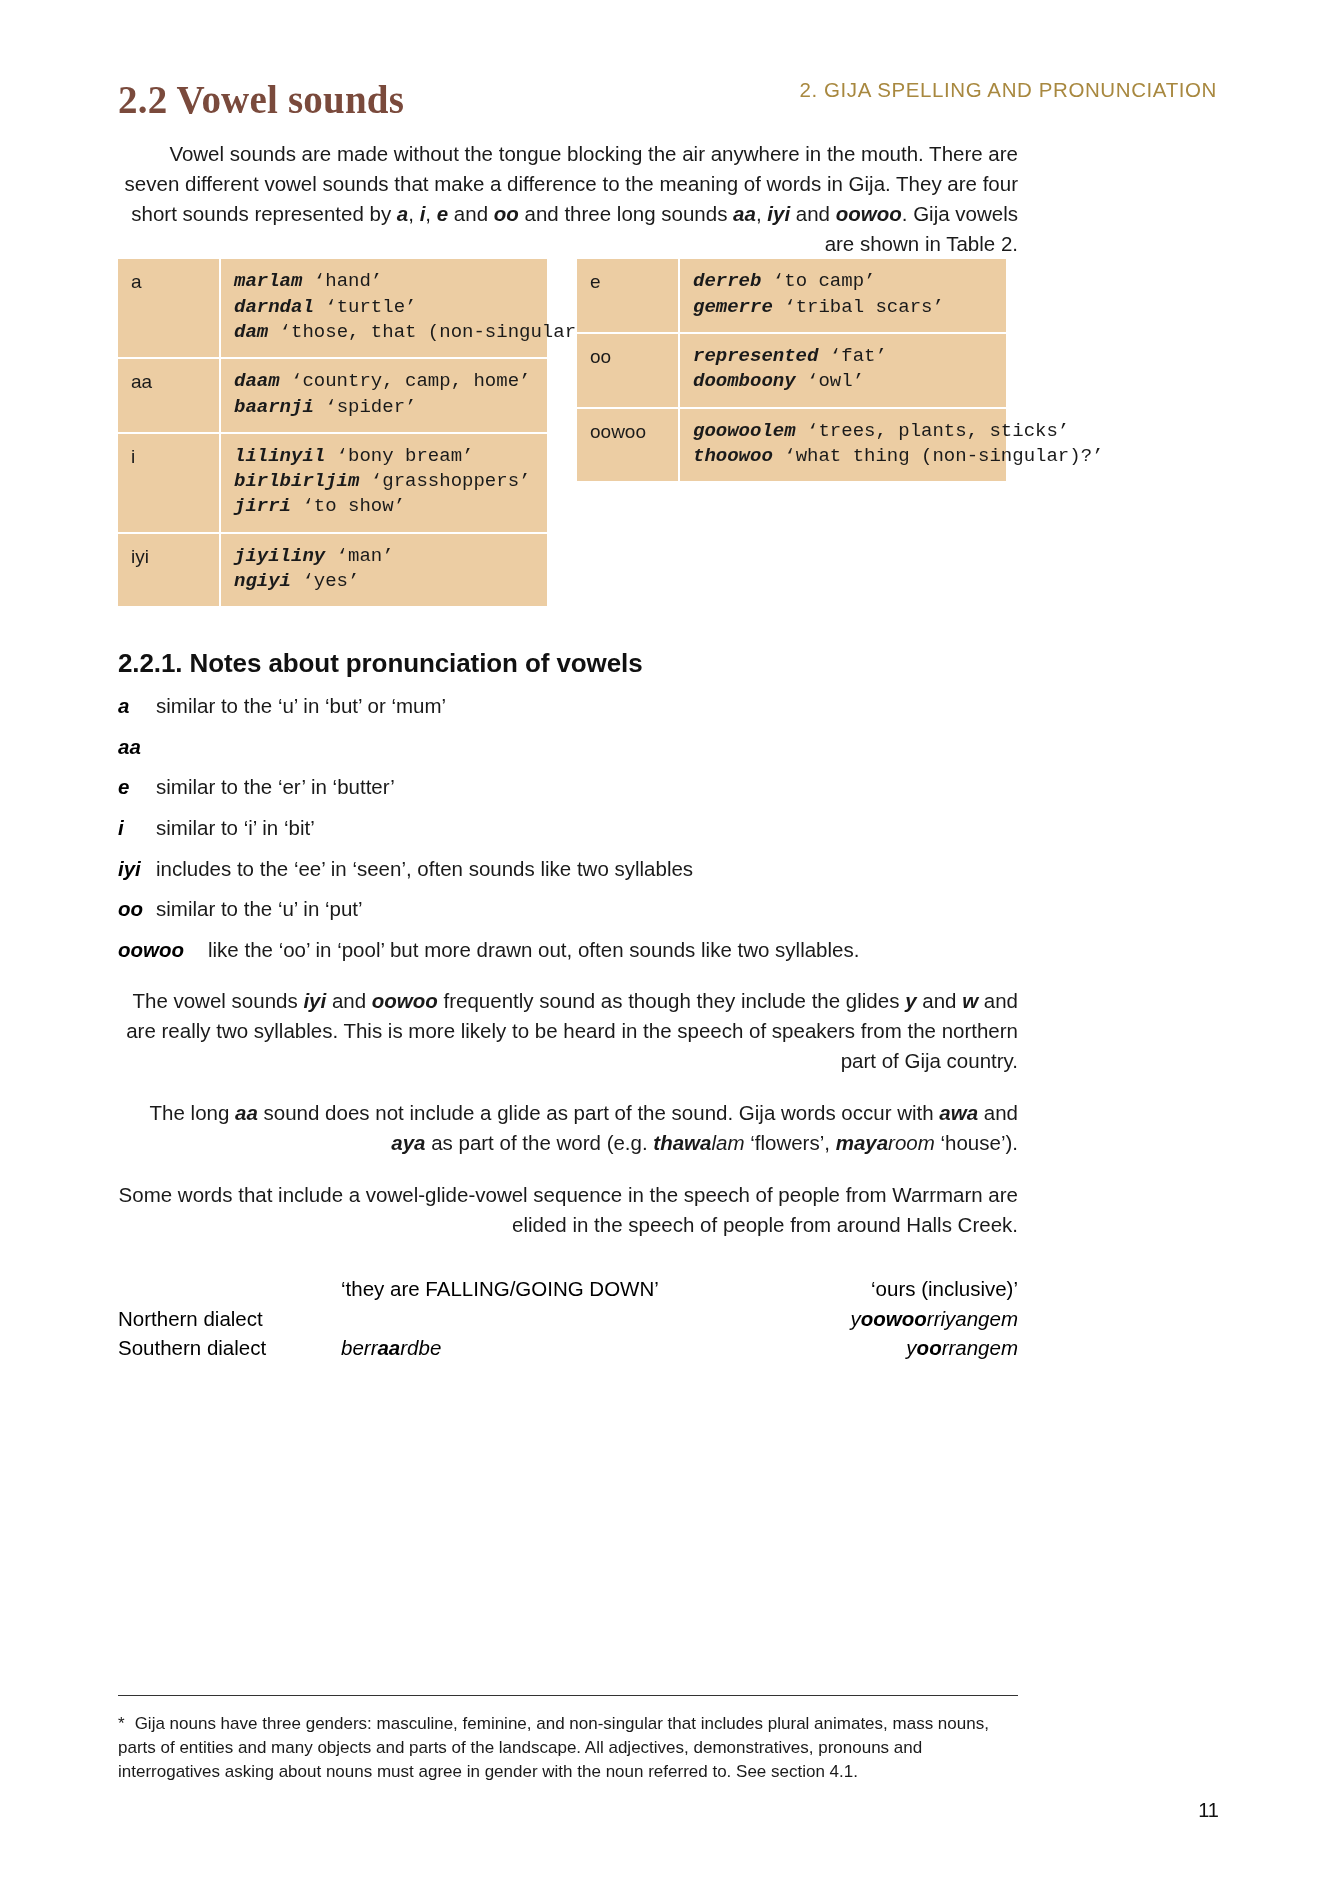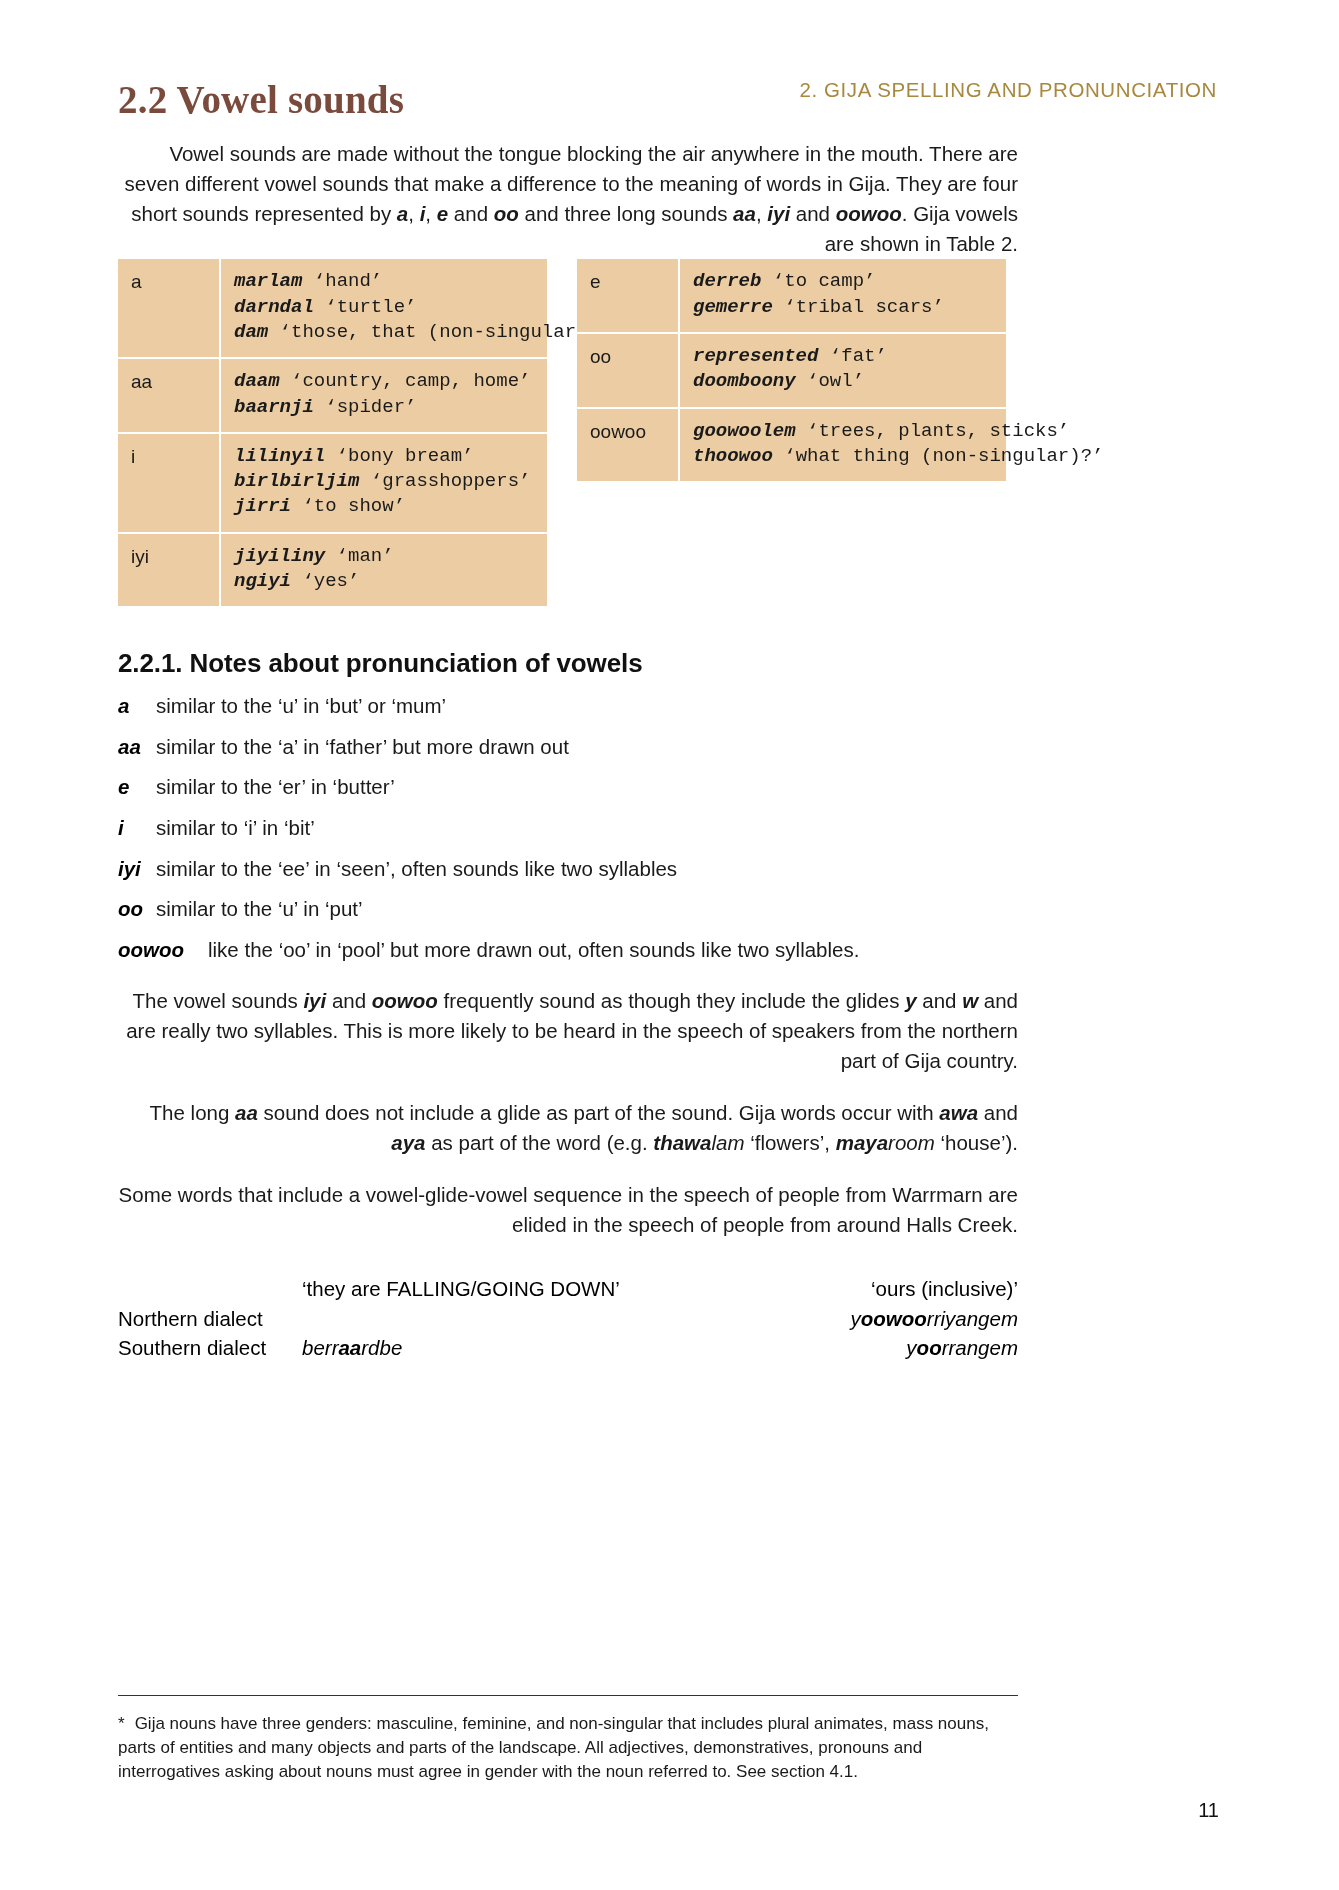--- a/index.html
+++ b/index.html
@@ -136,21 +136,21 @@
   }
   .note-row .sym.wide { min-width: 90px; }
   .note-row .desc { color: #1a1a1a; }
 
   
   .dialect-block {
     margin-top: 34px;
     font-size: 20.5px;
     line-height: 1.42;
   }
-  .dialect-row { display: flex; }
+  .dialect-row { display: flex; gap: 39px; }
   .dialect-row .c1 { width: 184px; flex: 0 0 184px; }
   .dialect-row .c2 { width: 375px; flex: 0 0 375px; }
   .dialect-row .c3 { flex: 1 1 auto; text-align: right; }
   .dialect-row .word { font-style: italic; }
   .dialect-row .word b { font-weight: 700; font-style: italic; }
   .dialect-head .c2, .dialect-head .c3 { font-style: normal; }
 
   
   .footnote-rule {
     position: absolute;
@@ -257,33 +257,32 @@
 
     <h2 class="subsection-title">2.2.1. Notes about pronunciation of vowels</h2>
 
     <div class="note-list">
         <div class="note-row">
           <span class="sym">a</span>
           <span class="desc">similar to the ‘u’ in ‘but’ or ‘mum’</span>
         </div>
         <div class="note-row">
           <span class="sym">aa</span>
-          <span class="desc">similar to the ‘a’ in ‘father’ but more drawn out</span>
         </div>
         <div class="note-row">
           <span class="sym">e</span>
           <span class="desc">similar to the ‘er’ in ‘butter’</span>
         </div>
         <div class="note-row">
           <span class="sym">i</span>
           <span class="desc">similar to ‘i’ in ‘bit’</span>
         </div>
         <div class="note-row">
           <span class="sym">iyi</span>
-          <span class="desc">similar to the ‘ee’ in ‘seen’, often sounds like two syllables</span>
+          <span class="desc">includes to the ‘ee’ in ‘seen’, often sounds like two syllables</span>
         </div>
         <div class="note-row">
           <span class="sym">oo</span>
           <span class="desc">similar to the ‘u’ in ‘put’</span>
         </div>
         <div class="note-row">
           <span class="sym wide">oowoo</span>
           <span class="desc">like the ‘oo’ in ‘pool’ but more drawn out, often sounds like two syllables.</span>
         </div>
       </div>

